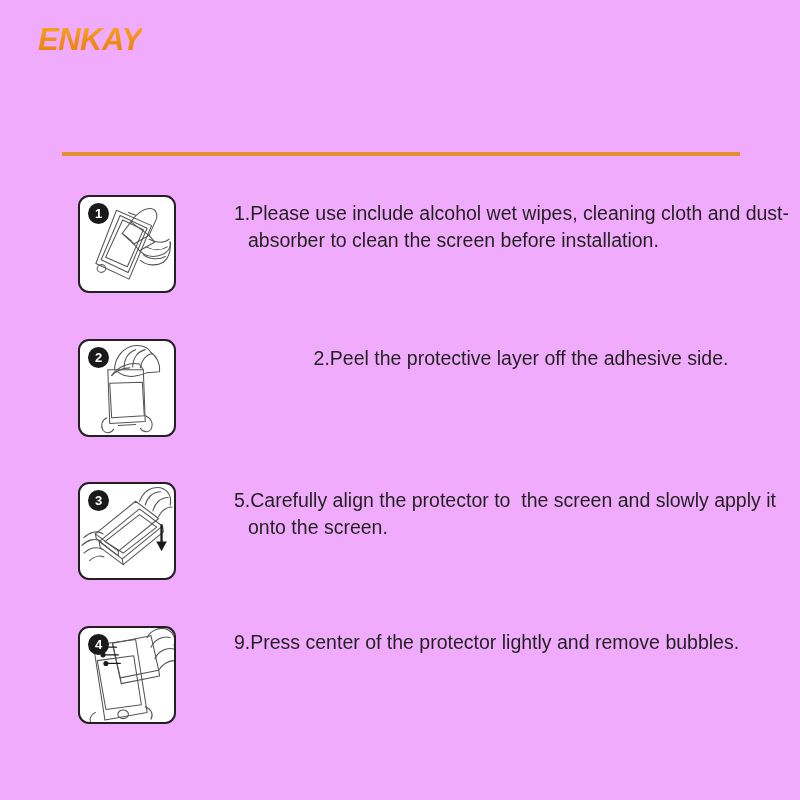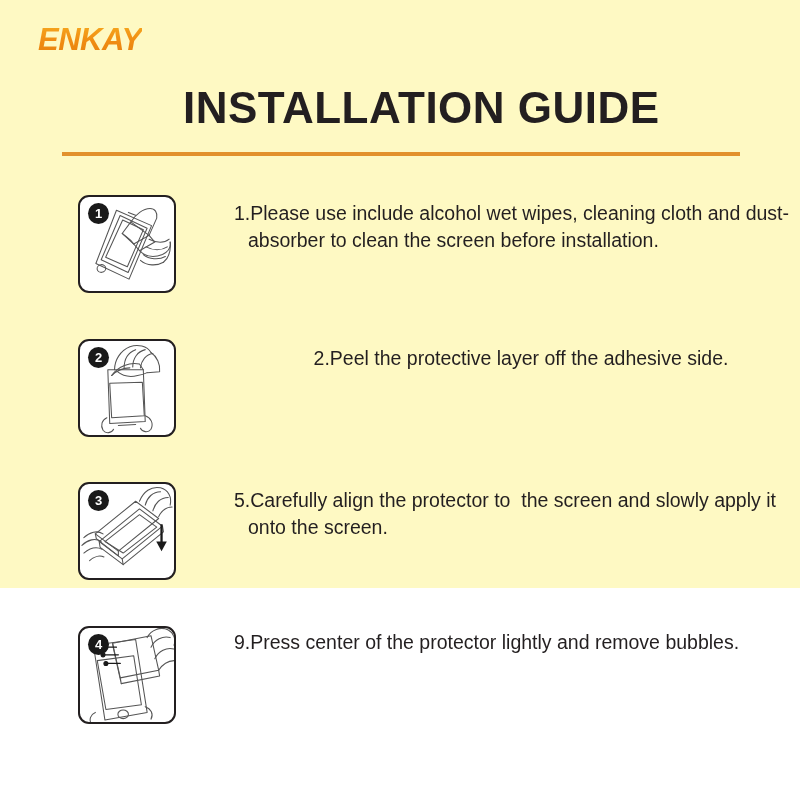--- a/index.html
+++ b/index.html
@@ -10,22 +10,22 @@
   body {
     width: 800px;
     height: 800px;
     overflow: hidden;
     font-family: "Liberation Sans", sans-serif;
     -webkit-font-smoothing: antialiased;
   }
   .page {
     position: relative;
     width: 800px;
-    height: 588px;
-    background: #fef9c3;
+    height: 800px;
+    background: #f0abfc;
   }
 
   
   .brand {
     position: absolute;
     left: 38px;
     top: 24px;
     font-size: 31px;
     font-weight: bold;
     font-style: italic;
@@ -136,21 +136,20 @@
   #step-4 .step-box { top: 626px; }
   #step-4 .step-text { top: 629px; }
 </style>
 </head>
 <body>
 
 <div class="page">
 
   <div class="brand">ENKAY</div>
 
-  <div class="title">INSTALLATION GUIDE</div>
 
   <div class="rule"></div>
 
   <div class="steps">
 
     <div class="step" id="step-1">
       <div class="step-box">
         <div class="badge">1</div>
         <svg class="step-art" viewBox="0 0 98 98">
           <g fill="none" stroke="#555" stroke-width="1.1" stroke-linejoin="round" stroke-linecap="round">

